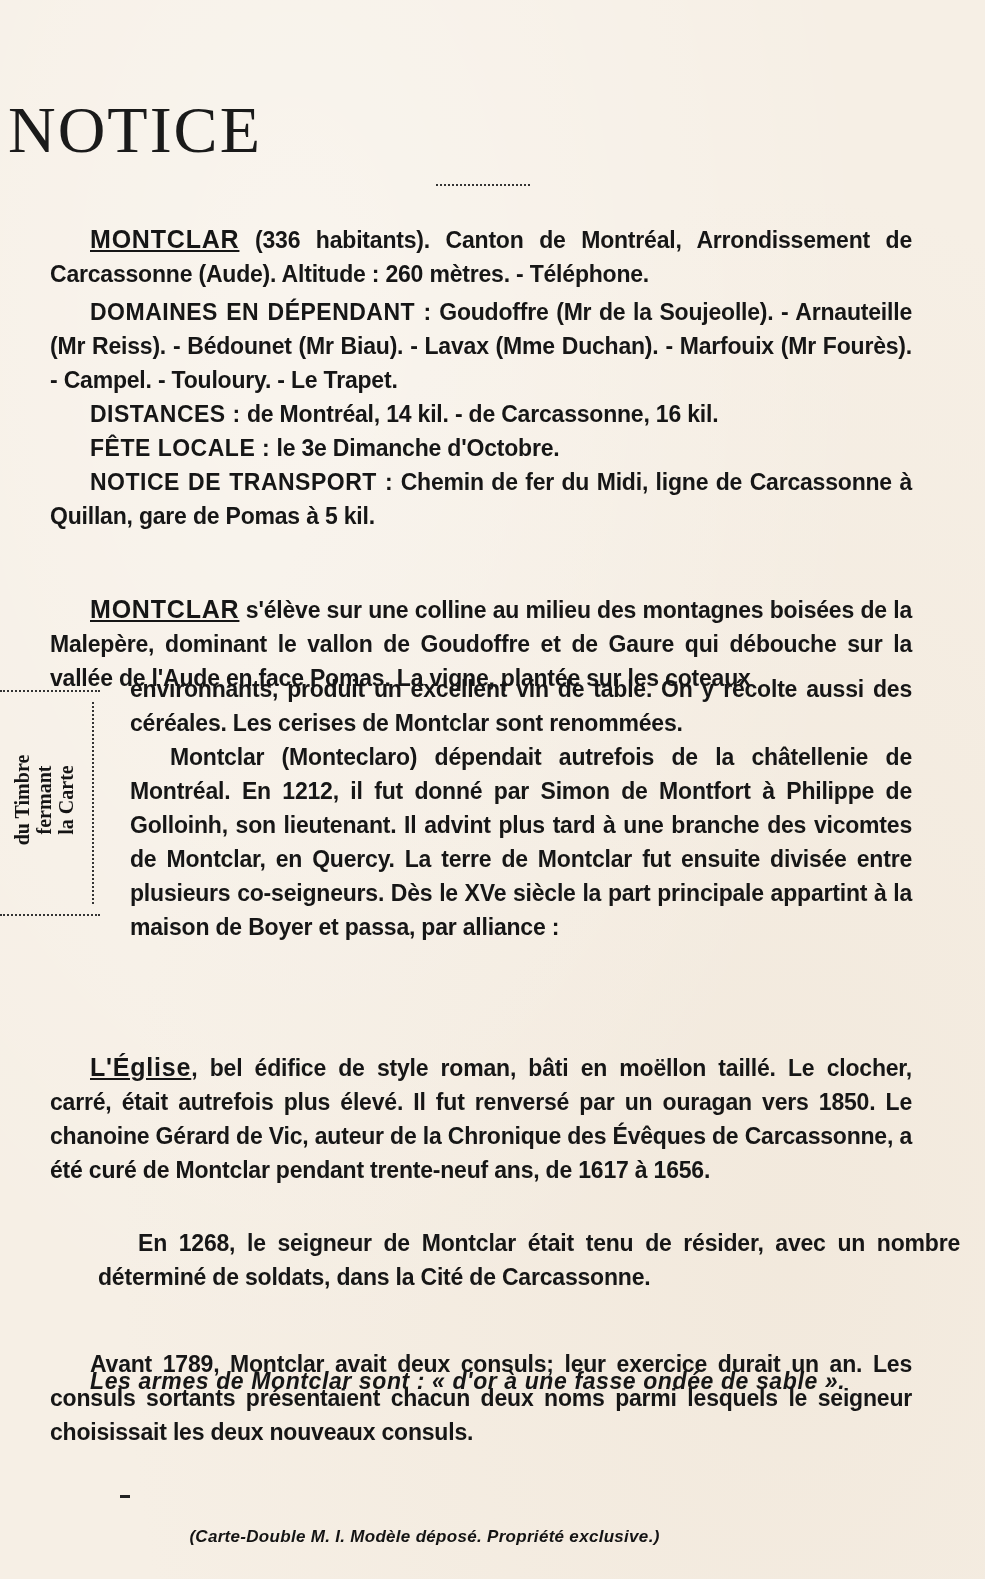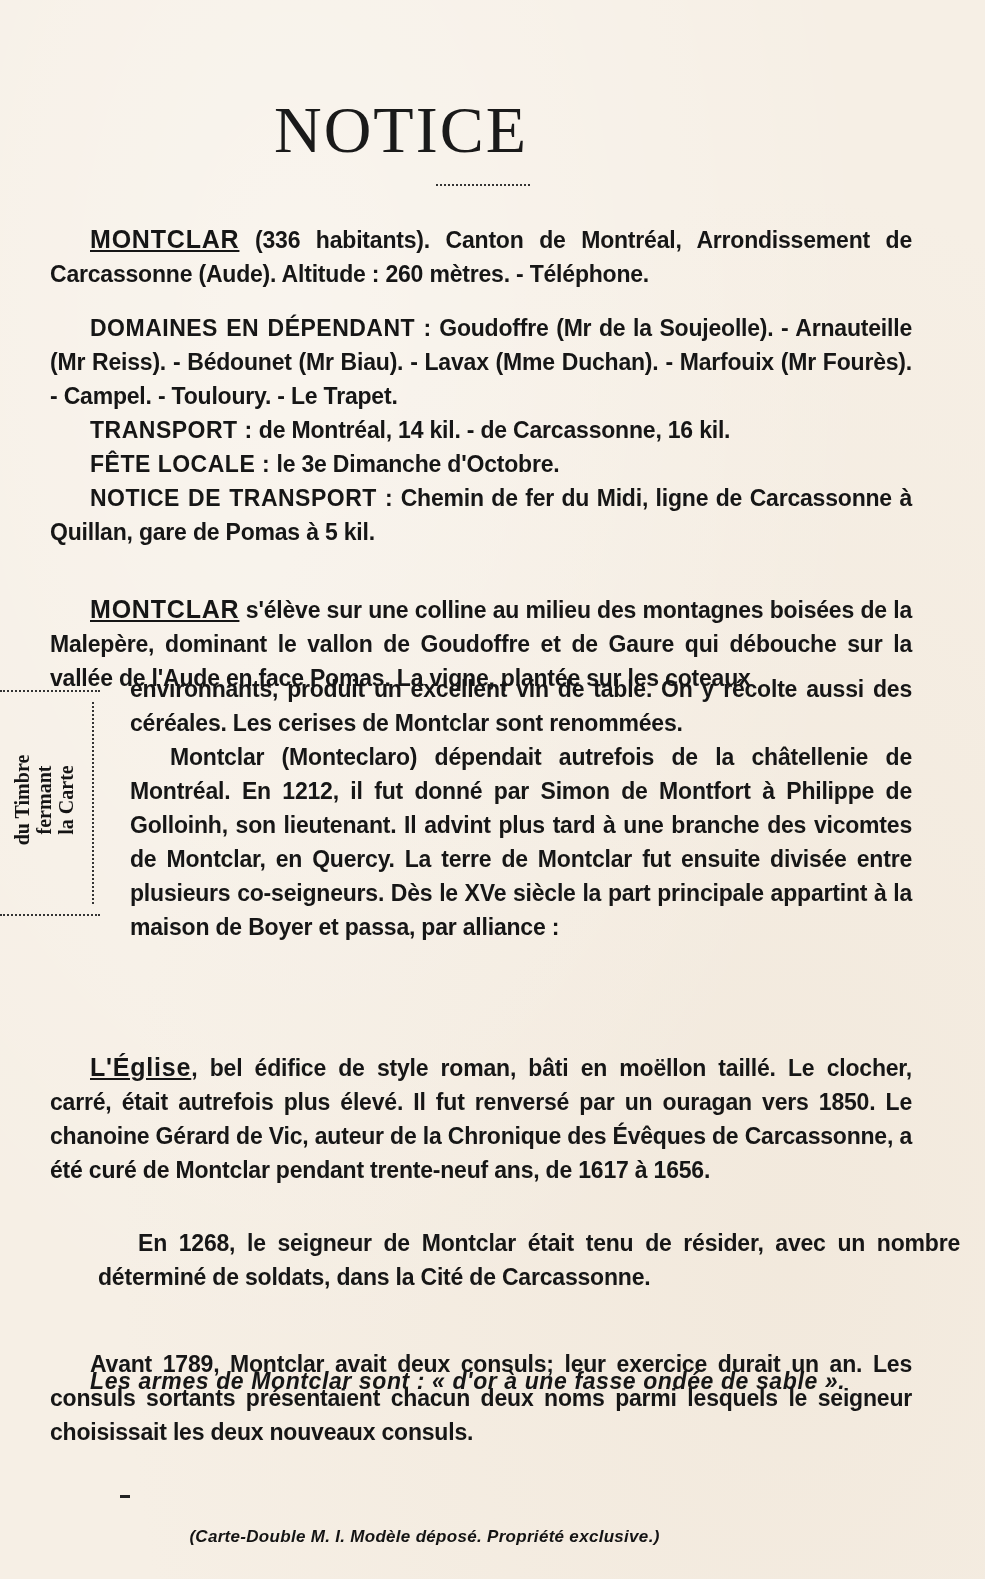--- a/index.html
+++ b/index.html
@@ -10,43 +10,43 @@
     font-family: "Liberation Sans", "DejaVu Sans", sans-serif;
   }
   .page {
     position: absolute; left: 0; top: 0; width: 985px; height: 1579px;
     background:
       radial-gradient(ellipse at 30% 20%, rgba(255,255,255,0.35), rgba(255,255,255,0) 60%),
       radial-gradient(ellipse at 80% 80%, rgba(230,215,195,0.25), rgba(255,255,255,0) 60%),
       #f6efe5;
   }
   .title {
-    position: absolute; left: 0; width: 802px; top: 92px;
-    text-align: center;
+    position: absolute; left: 8px; width: 802px; top: 92px;
+    text-align: left;
     font-family: "Liberation Serif", "DejaVu Serif", serif;
     font-size: 66px; letter-spacing: 2px; font-weight: normal;
     color: #1a1a1a;
   }
   .title-rule {
     position: absolute; left: 436px; top: 184px; width: 94px; height: 0;
     border-top: 2px dotted #333;
   }
   .text {
     position: absolute; left: 50px; width: 862px;
     font-family: "Liberation Sans Narrow", "Liberation Sans", sans-serif;
     font-weight: bold;
     font-size: 23px;
     line-height: 34px;
     text-align: justify;
     letter-spacing: -0.2px;
     color: #161616;
   }
   .para { margin: 0; text-indent: 40px; }
   .sc { font-weight: bold; letter-spacing: 0.5px; }
-  .para.gap { margin-top: 20px; }
+  .para.gap { margin-top: 4px; }
   .bigcap { font-size: 25px; letter-spacing: 0.8px; text-decoration: underline; }
 
   
   .indented { padding-left: 80px; }
 
   .stamp-box {
     position: absolute; left: 0; top: 690px; width: 100px; height: 222px;
     border-top: 2px dotted #333; border-bottom: 2px dotted #333;
   }
   .stamp-box .vline {
@@ -79,21 +79,21 @@
 <body>
 
 <div class="page">
 
   <div class="title">NOTICE</div>
   <div class="title-rule"></div>
 
   <div class="text" style="top:222px;">
     <p class="para"><span class="sc bigcap">MONTCLAR</span><span> (336 habitants). Canton de Montréal, Arrondissement de Carcassonne (Aude). Altitude : 260 mètres. - Téléphone.</span></p>
     <p class="para gap"><span class="sc">DOMAINES EN DÉPENDANT :</span><span> Goudoffre (Mr de la Soujeolle). - Arnauteille (Mr Reiss). - Bédounet (Mr Biau). - Lavax (Mme Duchan). - Marfouix (Mr Fourès). - Campel. - Touloury. - Le Trapet.</span></p>
-    <p class="para"><span class="sc">TRANSPORT :</span><span> de Montréal, 14 kil. - de Carcassonne, 16 kil.</span></p>
+    <p class="para"><span class="sc">DISTANCES :</span><span> de Montréal, 14 kil. - de Carcassonne, 16 kil.</span></p>
     <p class="para"><span class="sc">FÊTE LOCALE :</span><span> le 3e Dimanche d'Octobre.</span></p>
     <p class="para"><span class="sc">NOTICE DE TRANSPORT :</span><span> Chemin de fer du Midi, ligne de Carcassonne à Quillan, gare de Pomas à 5 kil.</span></p>
   </div>
 
   <div class="text" style="top:592px;">
     <p class="para"><span class="sc bigcap">MONTCLAR</span><span> s'élève sur une colline au milieu des montagnes boisées de la Malepère, dominant le vallon de Goudoffre et de Gaure qui débouche sur la vallée de l'Aude en face Pomas. La vigne, plantée sur les coteaux</span></p>
   </div>
 
   <div class="text indented" style="top:672px; width:782px; left:130px; padding-left:0;">
     <p class="para" style="text-indent:0;">environnants, produit un excellent vin de table. On y récolte aussi des céréales. Les cerises de Montclar sont renommées.</p>

